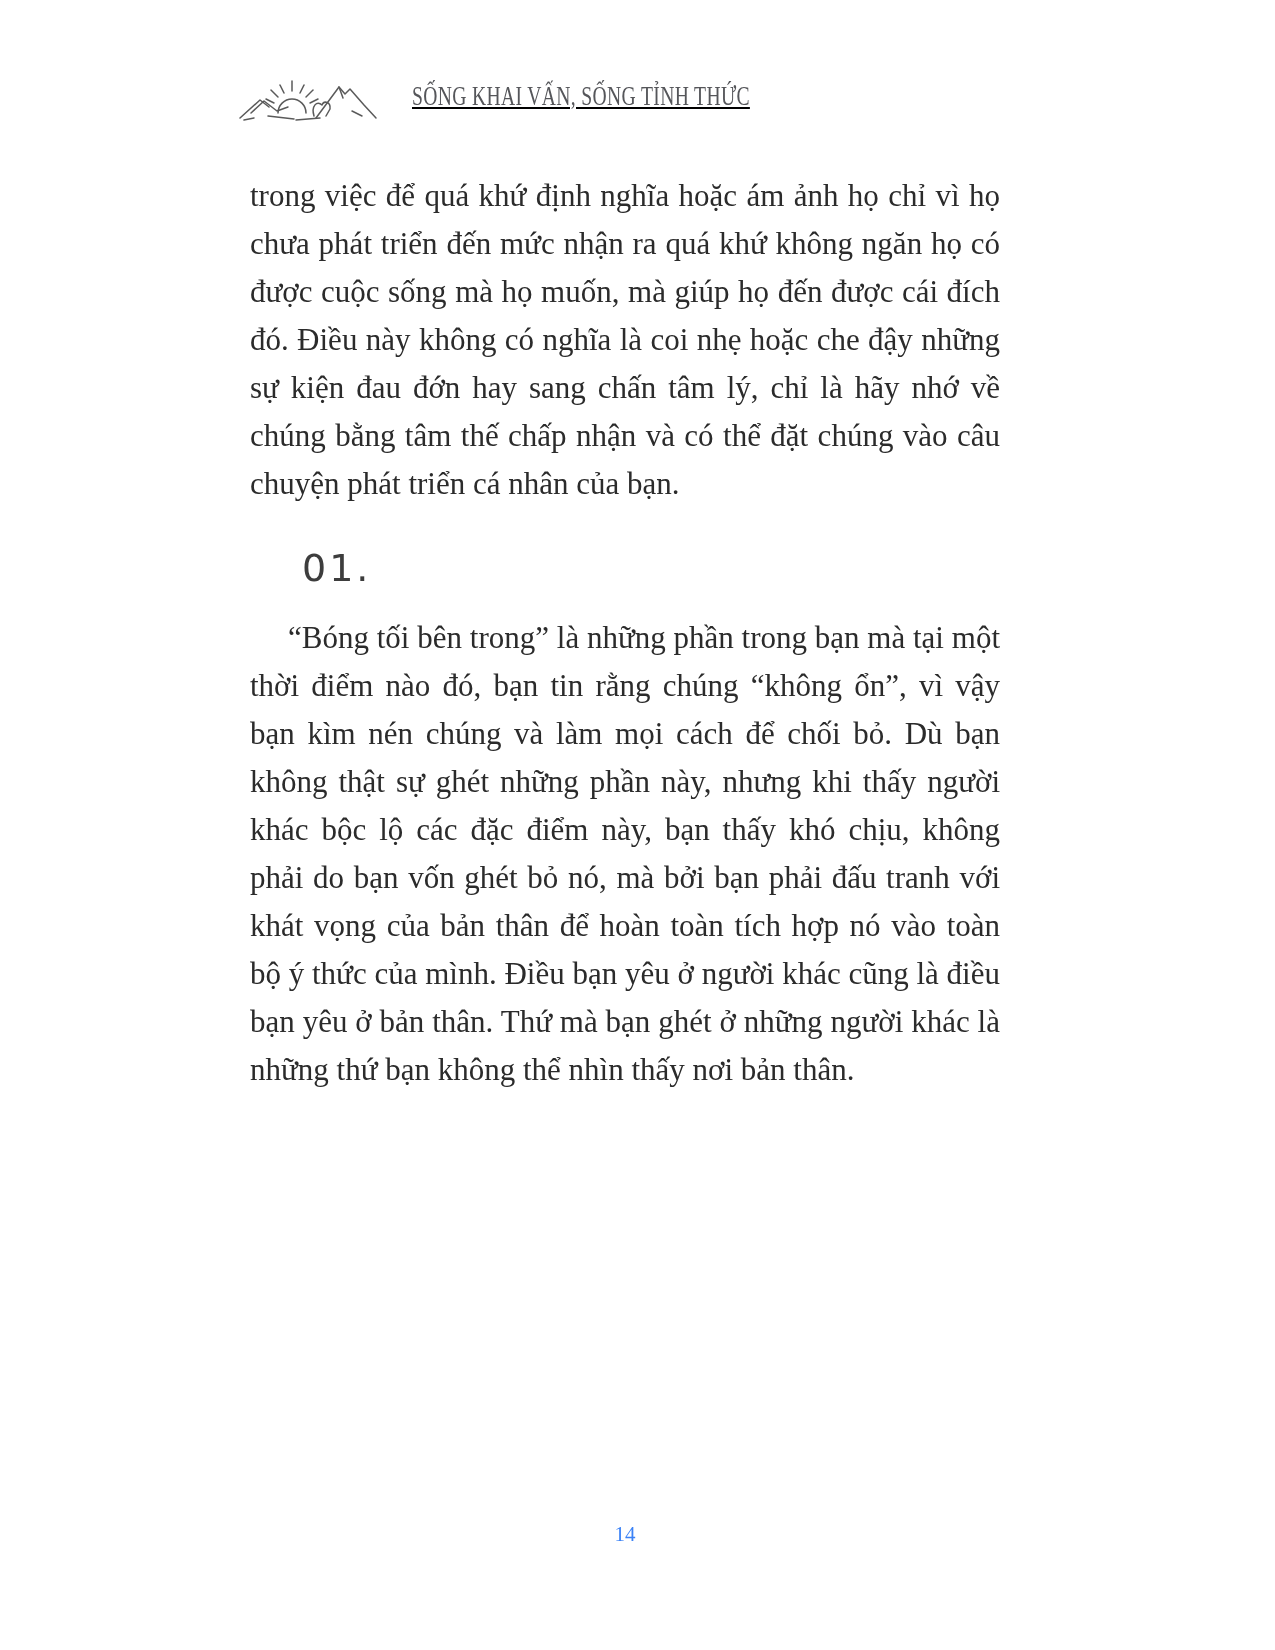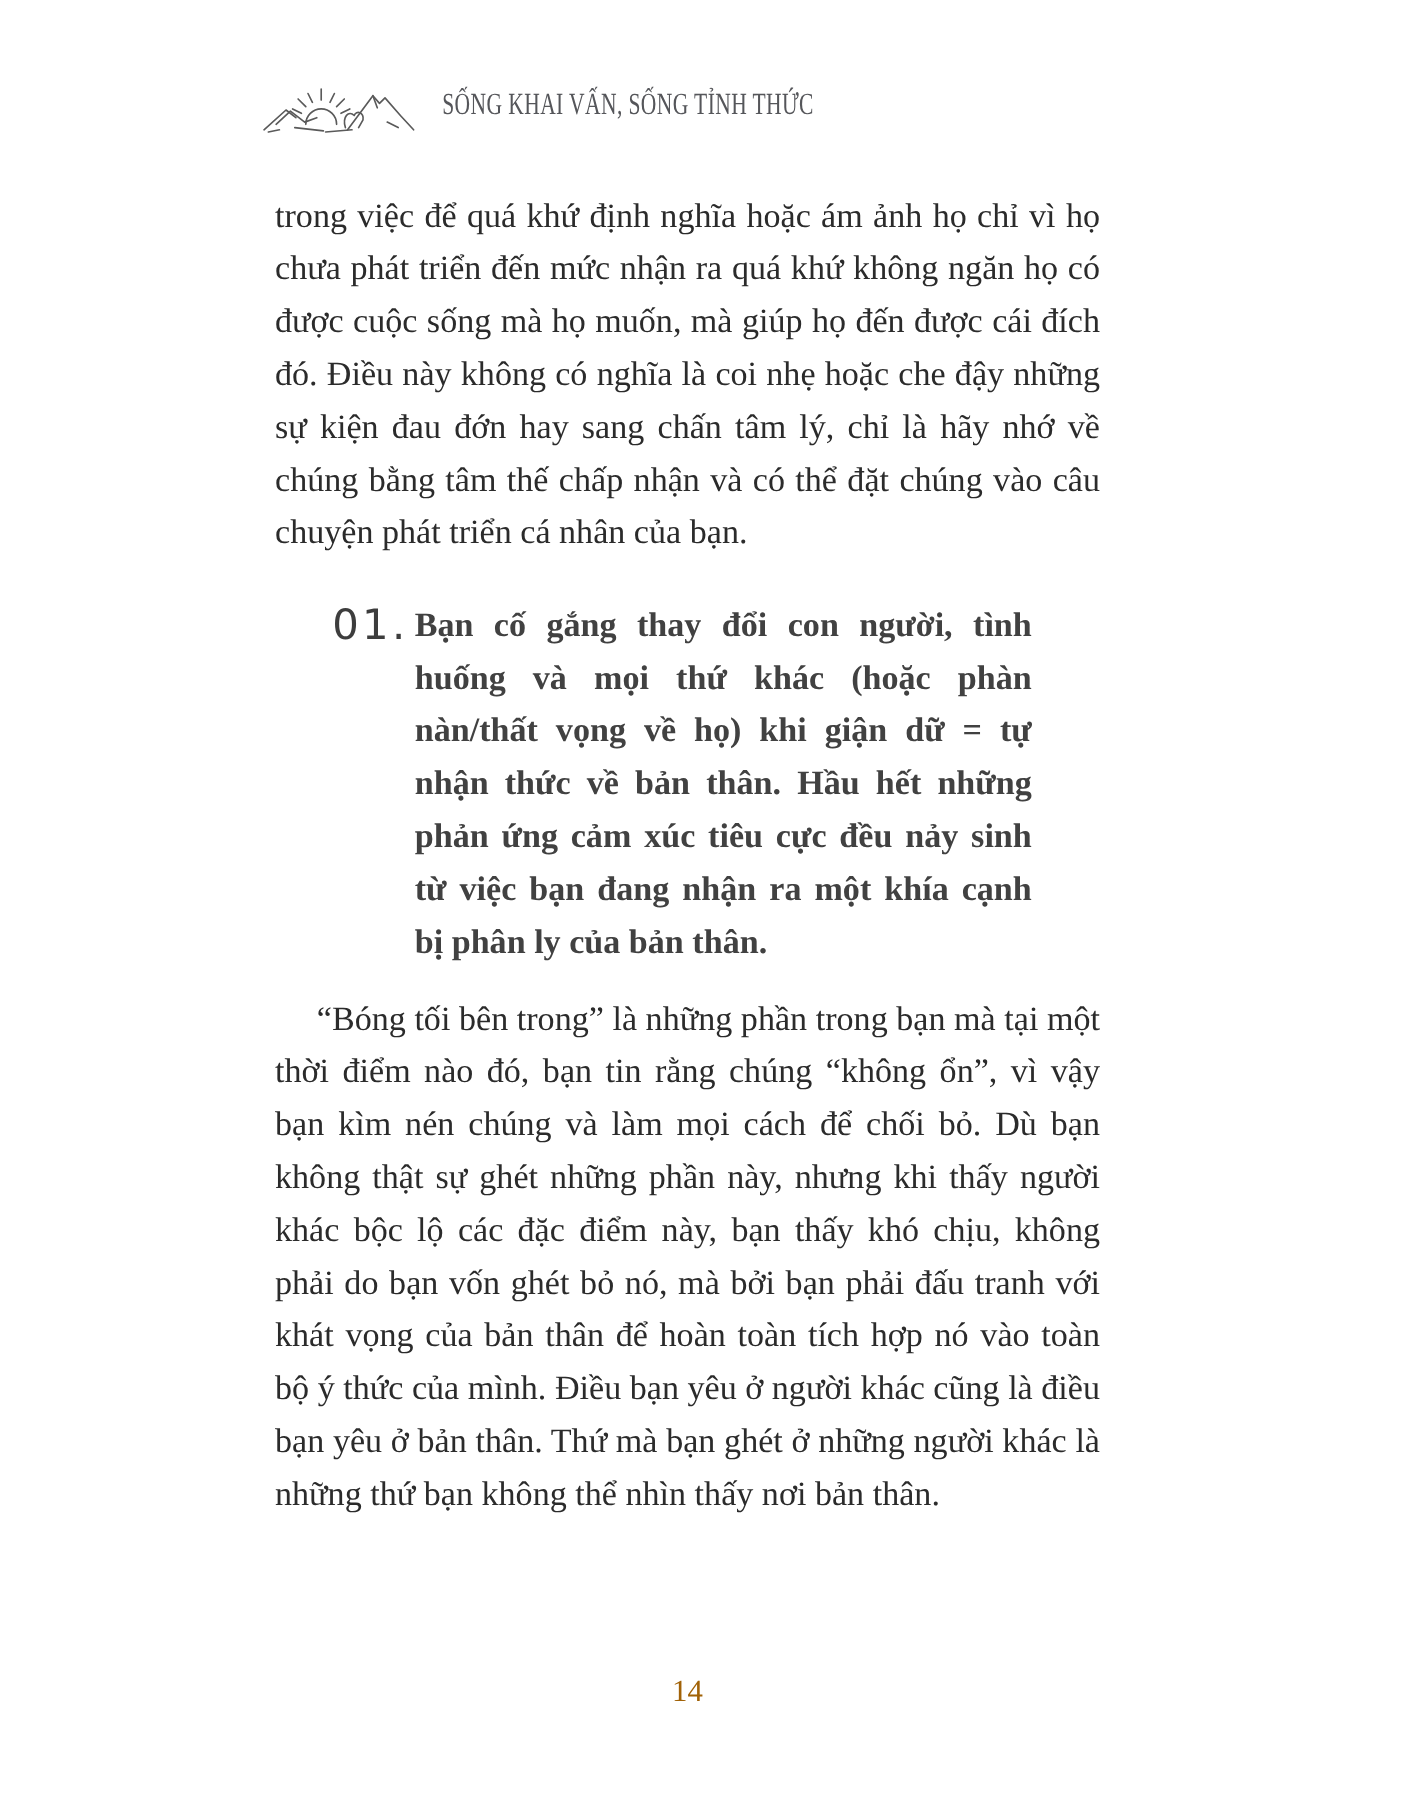--- a/index.html
+++ b/index.html
@@ -15,21 +15,22 @@
     overflow: hidden;
     font-family: "Liberation Serif", serif;
   }
   
   .header {
     position: absolute;
     top: 68px;
     left: 236px;
     display: flex;
     align-items: center;
-    gap: 18px;
+    gap: 28px;
+    text-decoration: underline;
   }
   .logo {
     width: 148px;
     height: 56px;
     flex: 0 0 auto;
   }
   .running-head {
     font-family: "Liberation Serif", serif;
     font-size: 28px;
     font-weight: 500;
@@ -84,22 +85,22 @@
   
   .footer {
     position: absolute;
     top: 1522px;
     left: 250px;
     width: 750px;
     text-align: center;
   }
   .page-number {
     font-family: "Liberation Serif", serif;
-    font-size: 28px;
-    color: #a16207;
+    font-size: 21px;
+    color: #3b82f6;
   }
 </style>
 </head>
 <body>
 
 <div class="page">
 
   <div class="header">
     <svg class="logo" viewBox="0 0 148 56" aria-hidden="true">
       <g fill="none" stroke="#5a5a5a" stroke-width="1.5" stroke-linecap="round" stroke-linejoin="round">
@@ -129,21 +130,20 @@
       </g>
     </svg>
     <div class="running-head">SỐNG KHAI VẤN, SỐNG TỈNH THỨC</div>
   </div>
 
   <div class="content">
     <p class="body-par">trong việc để quá khứ định nghĩa hoặc ám ảnh họ chỉ vì họ chưa phát triển đến mức nhận ra quá khứ không ngăn họ có được cuộc sống mà họ muốn, mà giúp họ đến được cái đích đó. Điều này không có nghĩa là coi nhẹ hoặc che đậy những sự kiện đau đớn hay sang chấn tâm lý, chỉ là hãy nhớ về chúng bằng tâm thế chấp nhận và có thể đặt chúng vào câu chuyện phát triển cá nhân của bạn.</p>
 
     <div class="numbered-item">
       <div class="item-number">01.</div>
-      <div class="item-text">Bạn cố gắng thay đổi con người, tình huống và mọi thứ khác (hoặc phàn nàn/thất vọng về họ) khi giận dữ = tự nhận thức về bản thân. Hầu hết những phản ứng cảm xúc tiêu cực đều nảy sinh từ việc bạn đang nhận ra một khía cạnh bị phân ly của bản thân.</div>
     </div>
 
     <p class="body-par indent-first">“Bóng tối bên trong” là những phần trong bạn mà tại một thời điểm nào đó, bạn tin rằng chúng “không ổn”, vì vậy bạn kìm nén chúng và làm mọi cách để chối bỏ. Dù bạn không thật sự ghét những phần này, nhưng khi thấy người khác bộc lộ các đặc điểm này, bạn thấy khó chịu, không phải do bạn vốn ghét bỏ nó, mà bởi bạn phải đấu tranh với khát vọng của bản thân để hoàn toàn tích hợp nó vào toàn bộ ý thức của mình. Điều bạn yêu ở người khác cũng là điều bạn yêu ở bản thân. Thứ mà bạn ghét ở những người khác là những thứ bạn không thể nhìn thấy nơi bản thân.</p>
   </div>
 
   <div class="footer">
     <span class="page-number">14</span>
   </div>
 
 </div>

